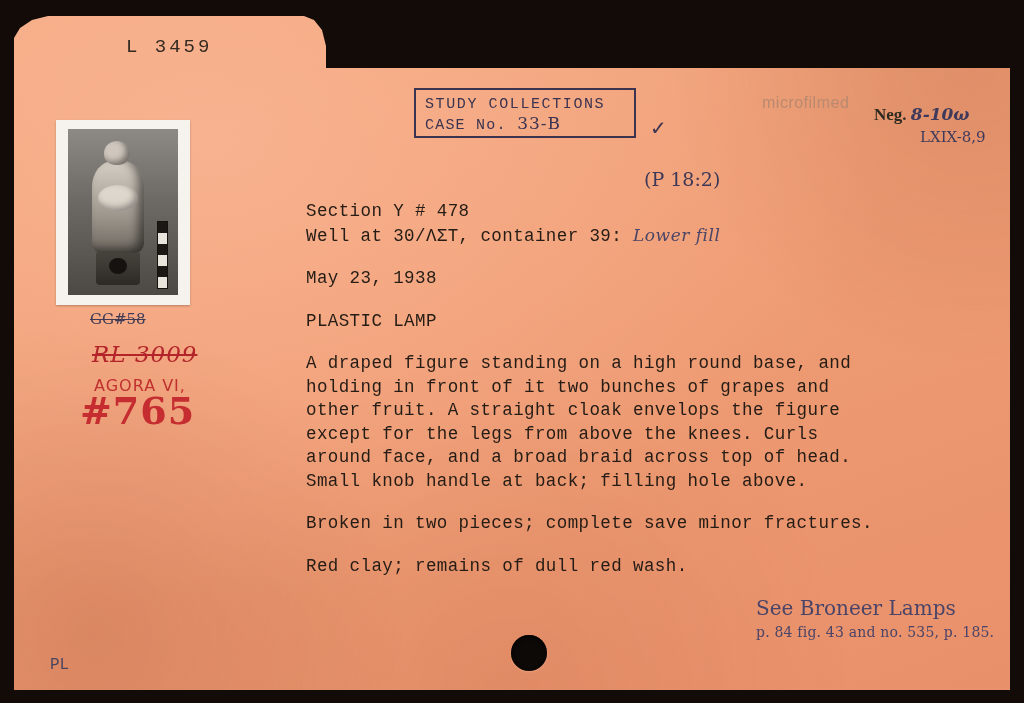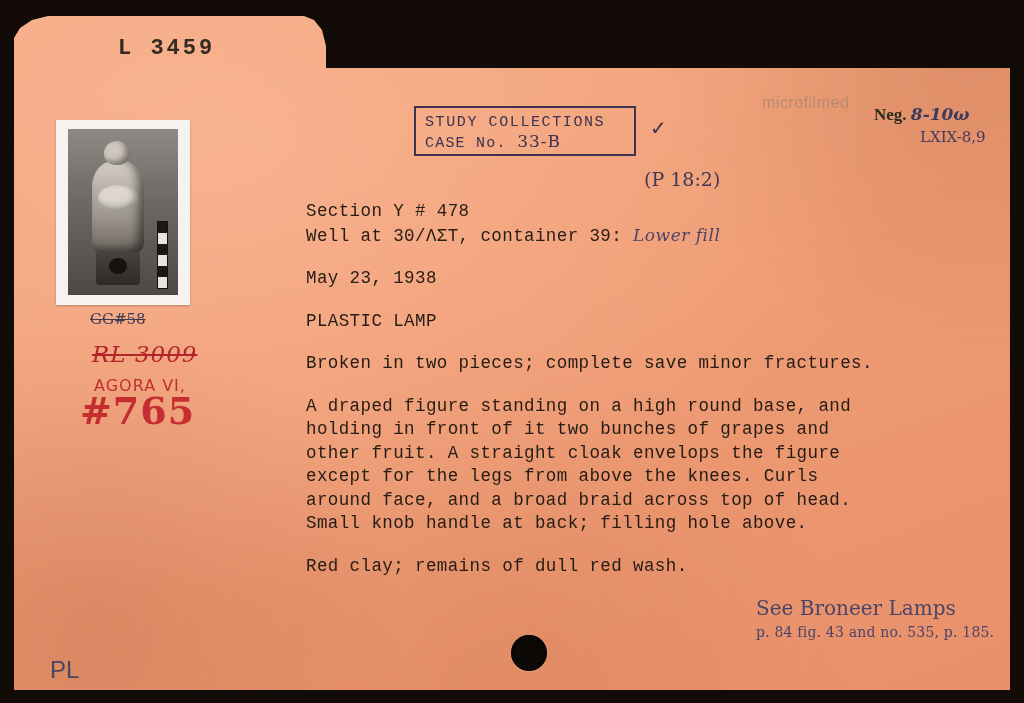--- a/index.html
+++ b/index.html
@@ -61,26 +61,25 @@
 
   
   .typed {
     font-family: "Liberation Mono", monospace;
     color: #2a2018;
     letter-spacing: 0.6px;
   }
 
   #catno {
     position: absolute;
-    left: 104px;
+    left: 112px;
     top: 28px;
-    font-size: 22px;
+    font-size: 19px;
     letter-spacing: 3px;
     color: #332a22;
-    font-weight: bold;
   }
 
   
   #photo-frame {
     position: absolute;
     left: 42px;
     top: 112px;
     width: 134px;
     height: 185px;
     background: #f6f3ef;
@@ -184,41 +183,40 @@
     left: 66px; top: 380px;
     font-family: "DejaVu Serif", serif;
     font-size: 38px;
     font-weight: bold;
     color: #c52d30;
     letter-spacing: 1px;
   }
   .lbl-pl {
     position: absolute;
     left: 36px; top: 648px;
-    font-family: Liberation Sans, sans-serif;
-    font-size: 24px;
+    font-family: Liberation Mono, monospace;
+    font-size: 16px;
     color: #4a4560;
   }
 
   
   #stamp {
     position: absolute;
     left: 400px;
     top: 80px;
     width: 222px;
     height: 50px;
     border: 2px solid #3b3350;
     color: #3b3350;
     font-family: "Liberation Mono", monospace;
     font-size: 15px;
     letter-spacing: 1.6px;
     padding: 5px 0 0 9px;
     box-sizing: border-box;
     line-height: 19px;
-    margin-top: 18px;
   }
   #stamp .caseno {
     letter-spacing: 1.2px;
   }
   #stamp .caseval {
     font-family: "DejaVu Serif", serif;
     font-size: 17px;
     letter-spacing: 1px;
   }
   #checkmark {
@@ -370,31 +368,31 @@
         <span>Section Υ # 478</span><br>
         <span>Well at 30/ΛΣΤ, container 39</span><span>:</span>
         <span class="inline-hand">Lower fill</span>
       </p>
 
       <p>May 23, 1938</p>
 
 
       <p>PLASTIC LAMP</p>
 
-      <p>Broken in two pieces; complete save minor fractures.</p>
-
       <p>
         <span>A draped figure standing on a high round base, and</span><br>
         <span>holding in front of it two bunches of grapes and</span><br>
         <span>other fruit.  A straight cloak envelops the figure</span><br>
         <span>except for the legs from above the knees.  Curls</span><br>
         <span>around face, and a broad braid across top of head.</span><br>
         <span>Small knob handle at back; filling hole above.</span>
       </p>
 
+      <p>Broken in two pieces; complete save minor fractures.</p>
+
       <p>Red clay; remains of dull red wash.</p>
     </div>
 
     <div id="bronner">
       <div>See Broneer Lamps</div>
       <div class="small">p. 84 fig. 43 and no. 535, p. 185.</div>
     </div>
 
     <div id="hole"></div>
   </div>

